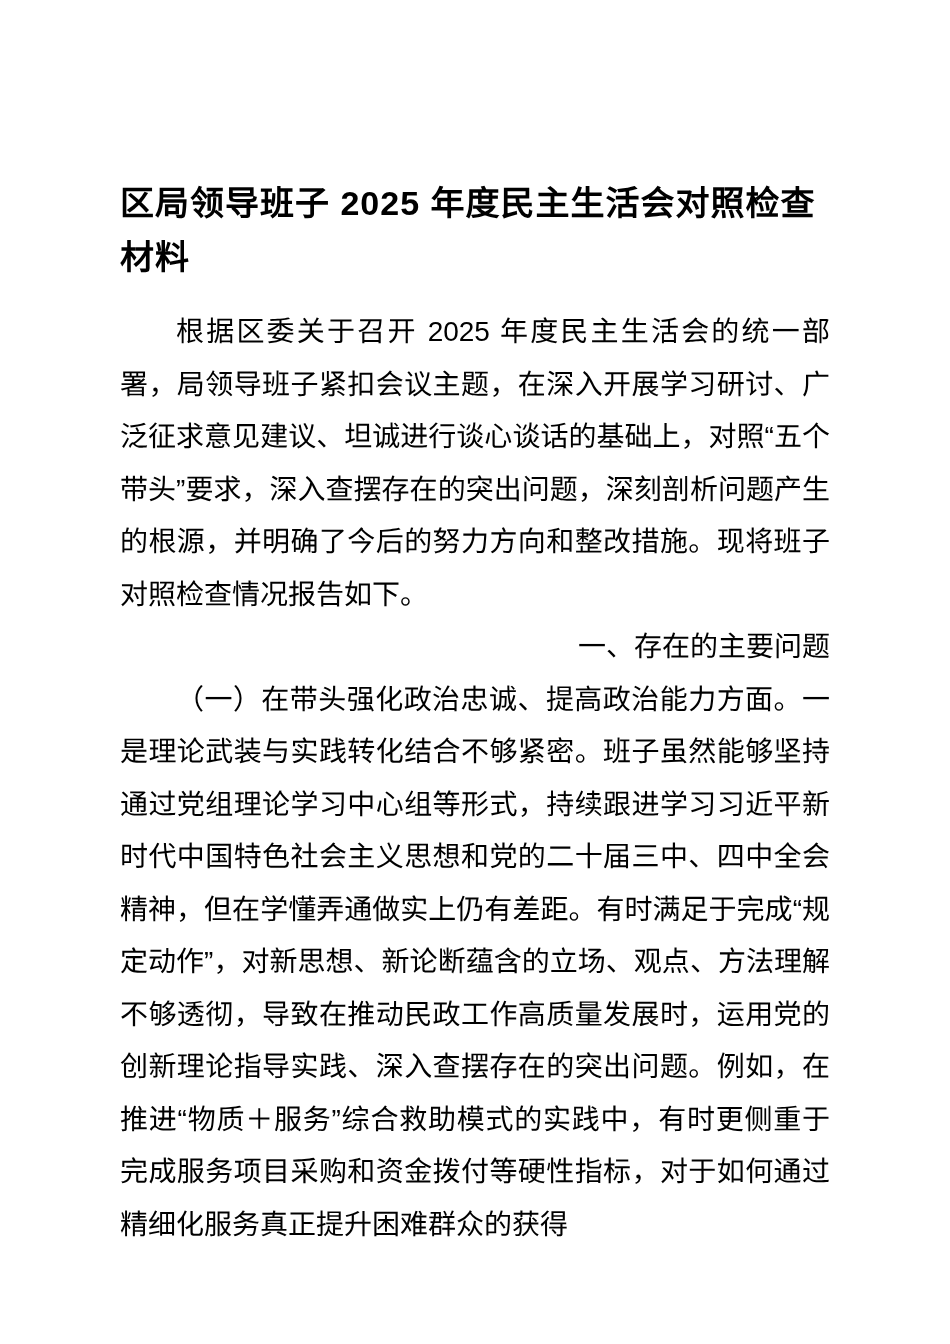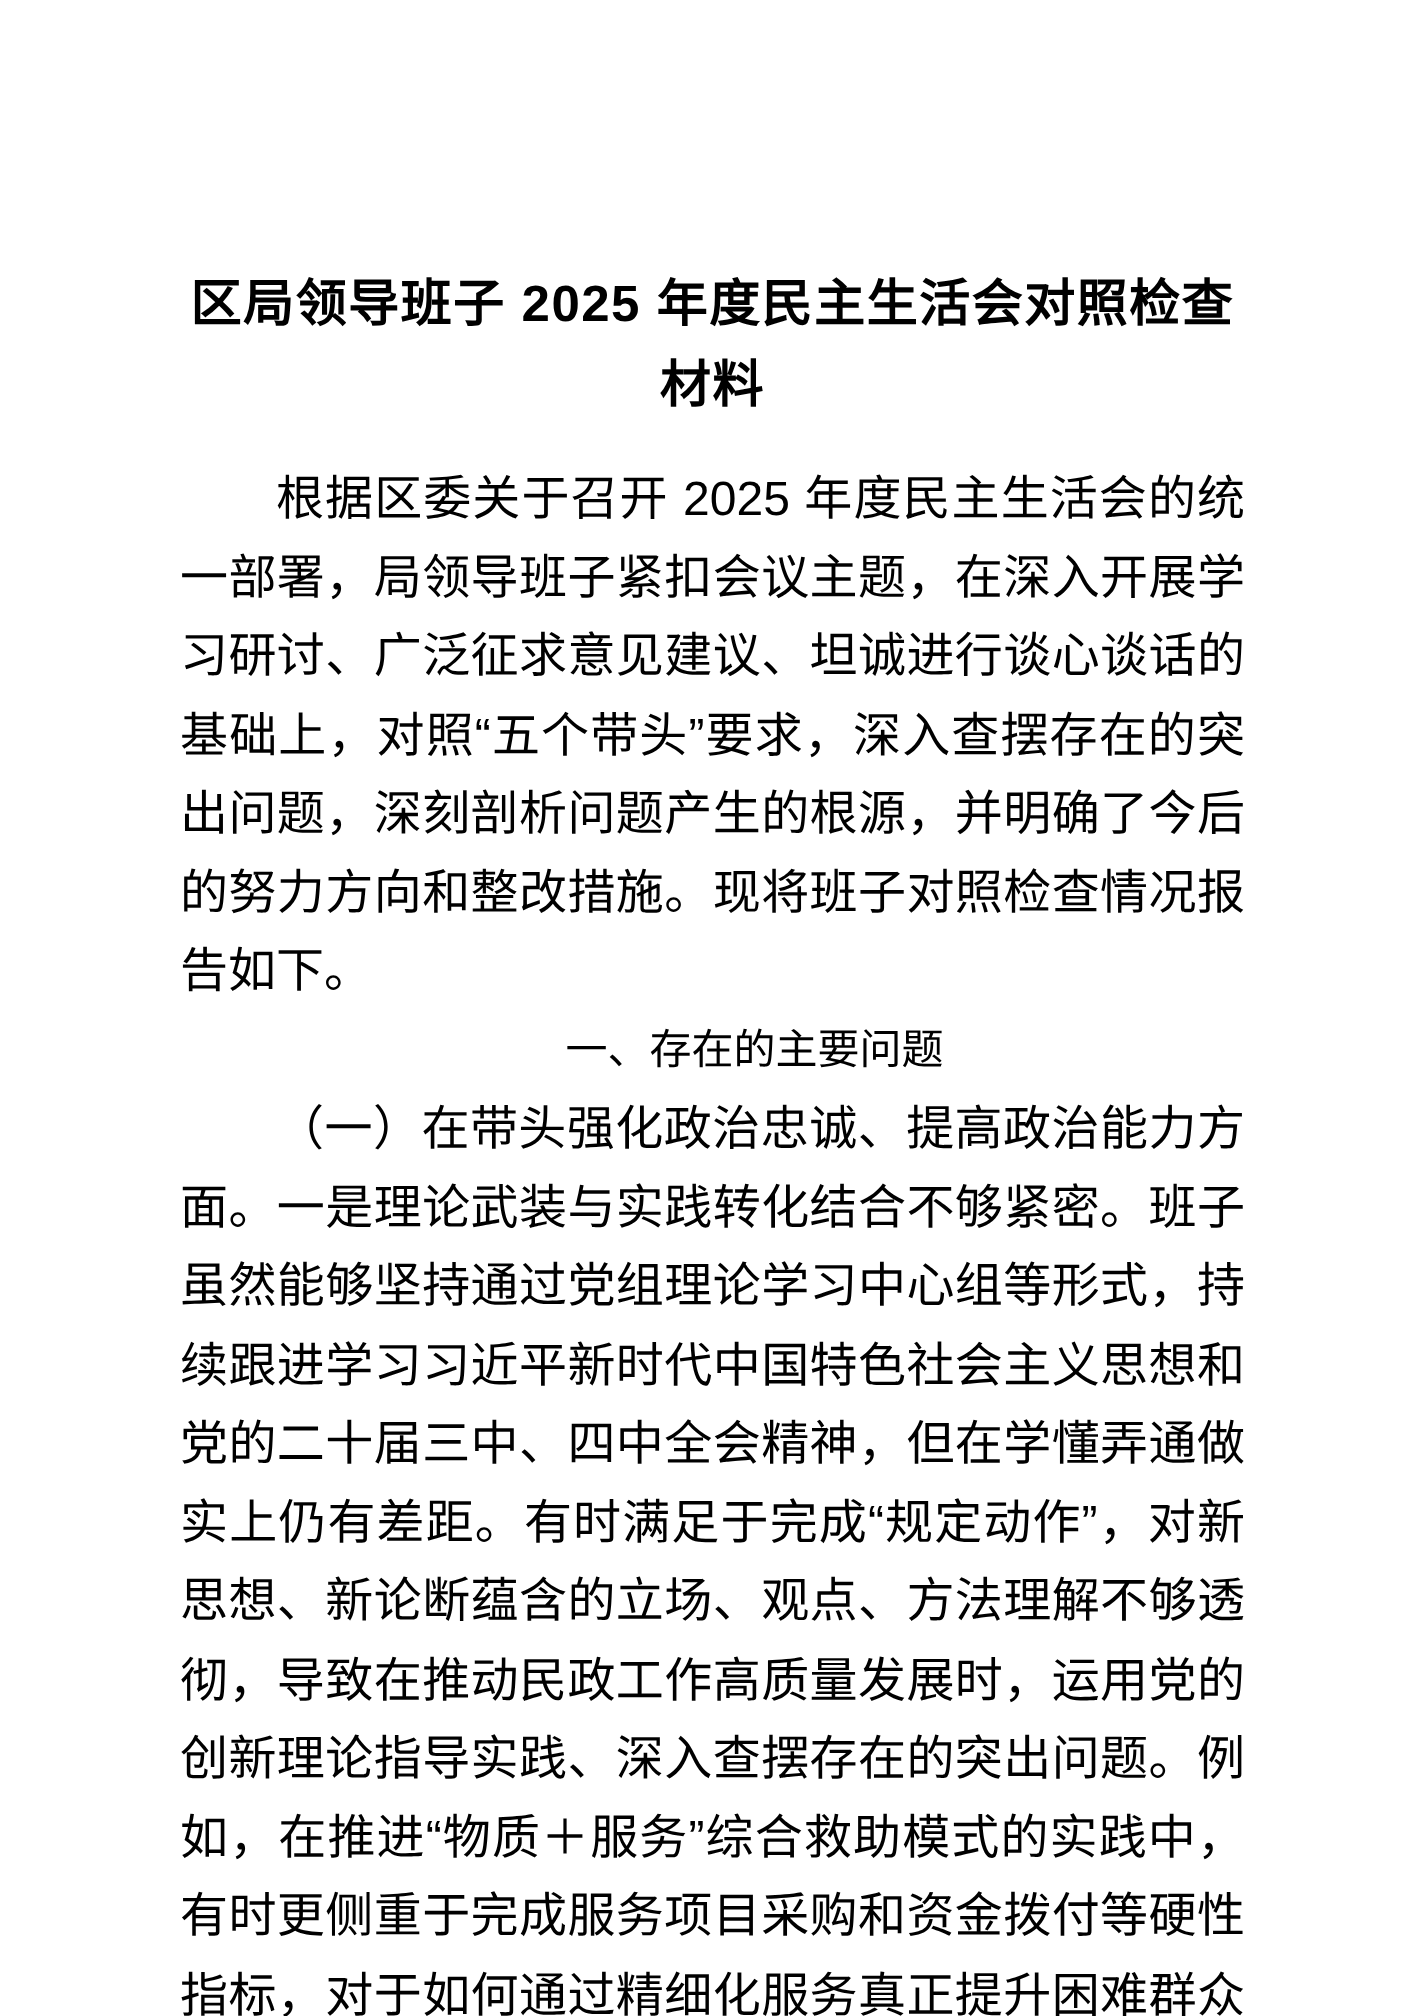--- a/index.html
+++ b/index.html
@@ -21,38 +21,38 @@
     position: absolute;
     left: 120px;
     top: 176px;
     width: 710px;
   }
   .doc-title {
     margin: 0 auto 22px auto;
     font-size: 34px;
     font-weight: 700;
     line-height: 54px;
-    text-align: center;
+    text-align: left;
     letter-spacing: 1px;
   }
   .para {
     margin: 0;
-    font-size: 32px;
+    font-size: 28px;
     line-height: 52.5px;
     text-align: justify;
     text-justify: inter-ideograph;
     text-indent: 2em;
     word-break: break-all;
   }
   .section-heading {
     margin: 0;
     font-size: 28px;
     line-height: 52.5px;
     text-indent: 2em;
-    text-align: center;
+    text-align: right;
   }
 </style>
 </head>
 <body>
 
 <div class="page">
   <div class="content">
 
     <h1 class="doc-title">区局领导班子 2025 年度民主生活会对照检查材料</h1>
 

